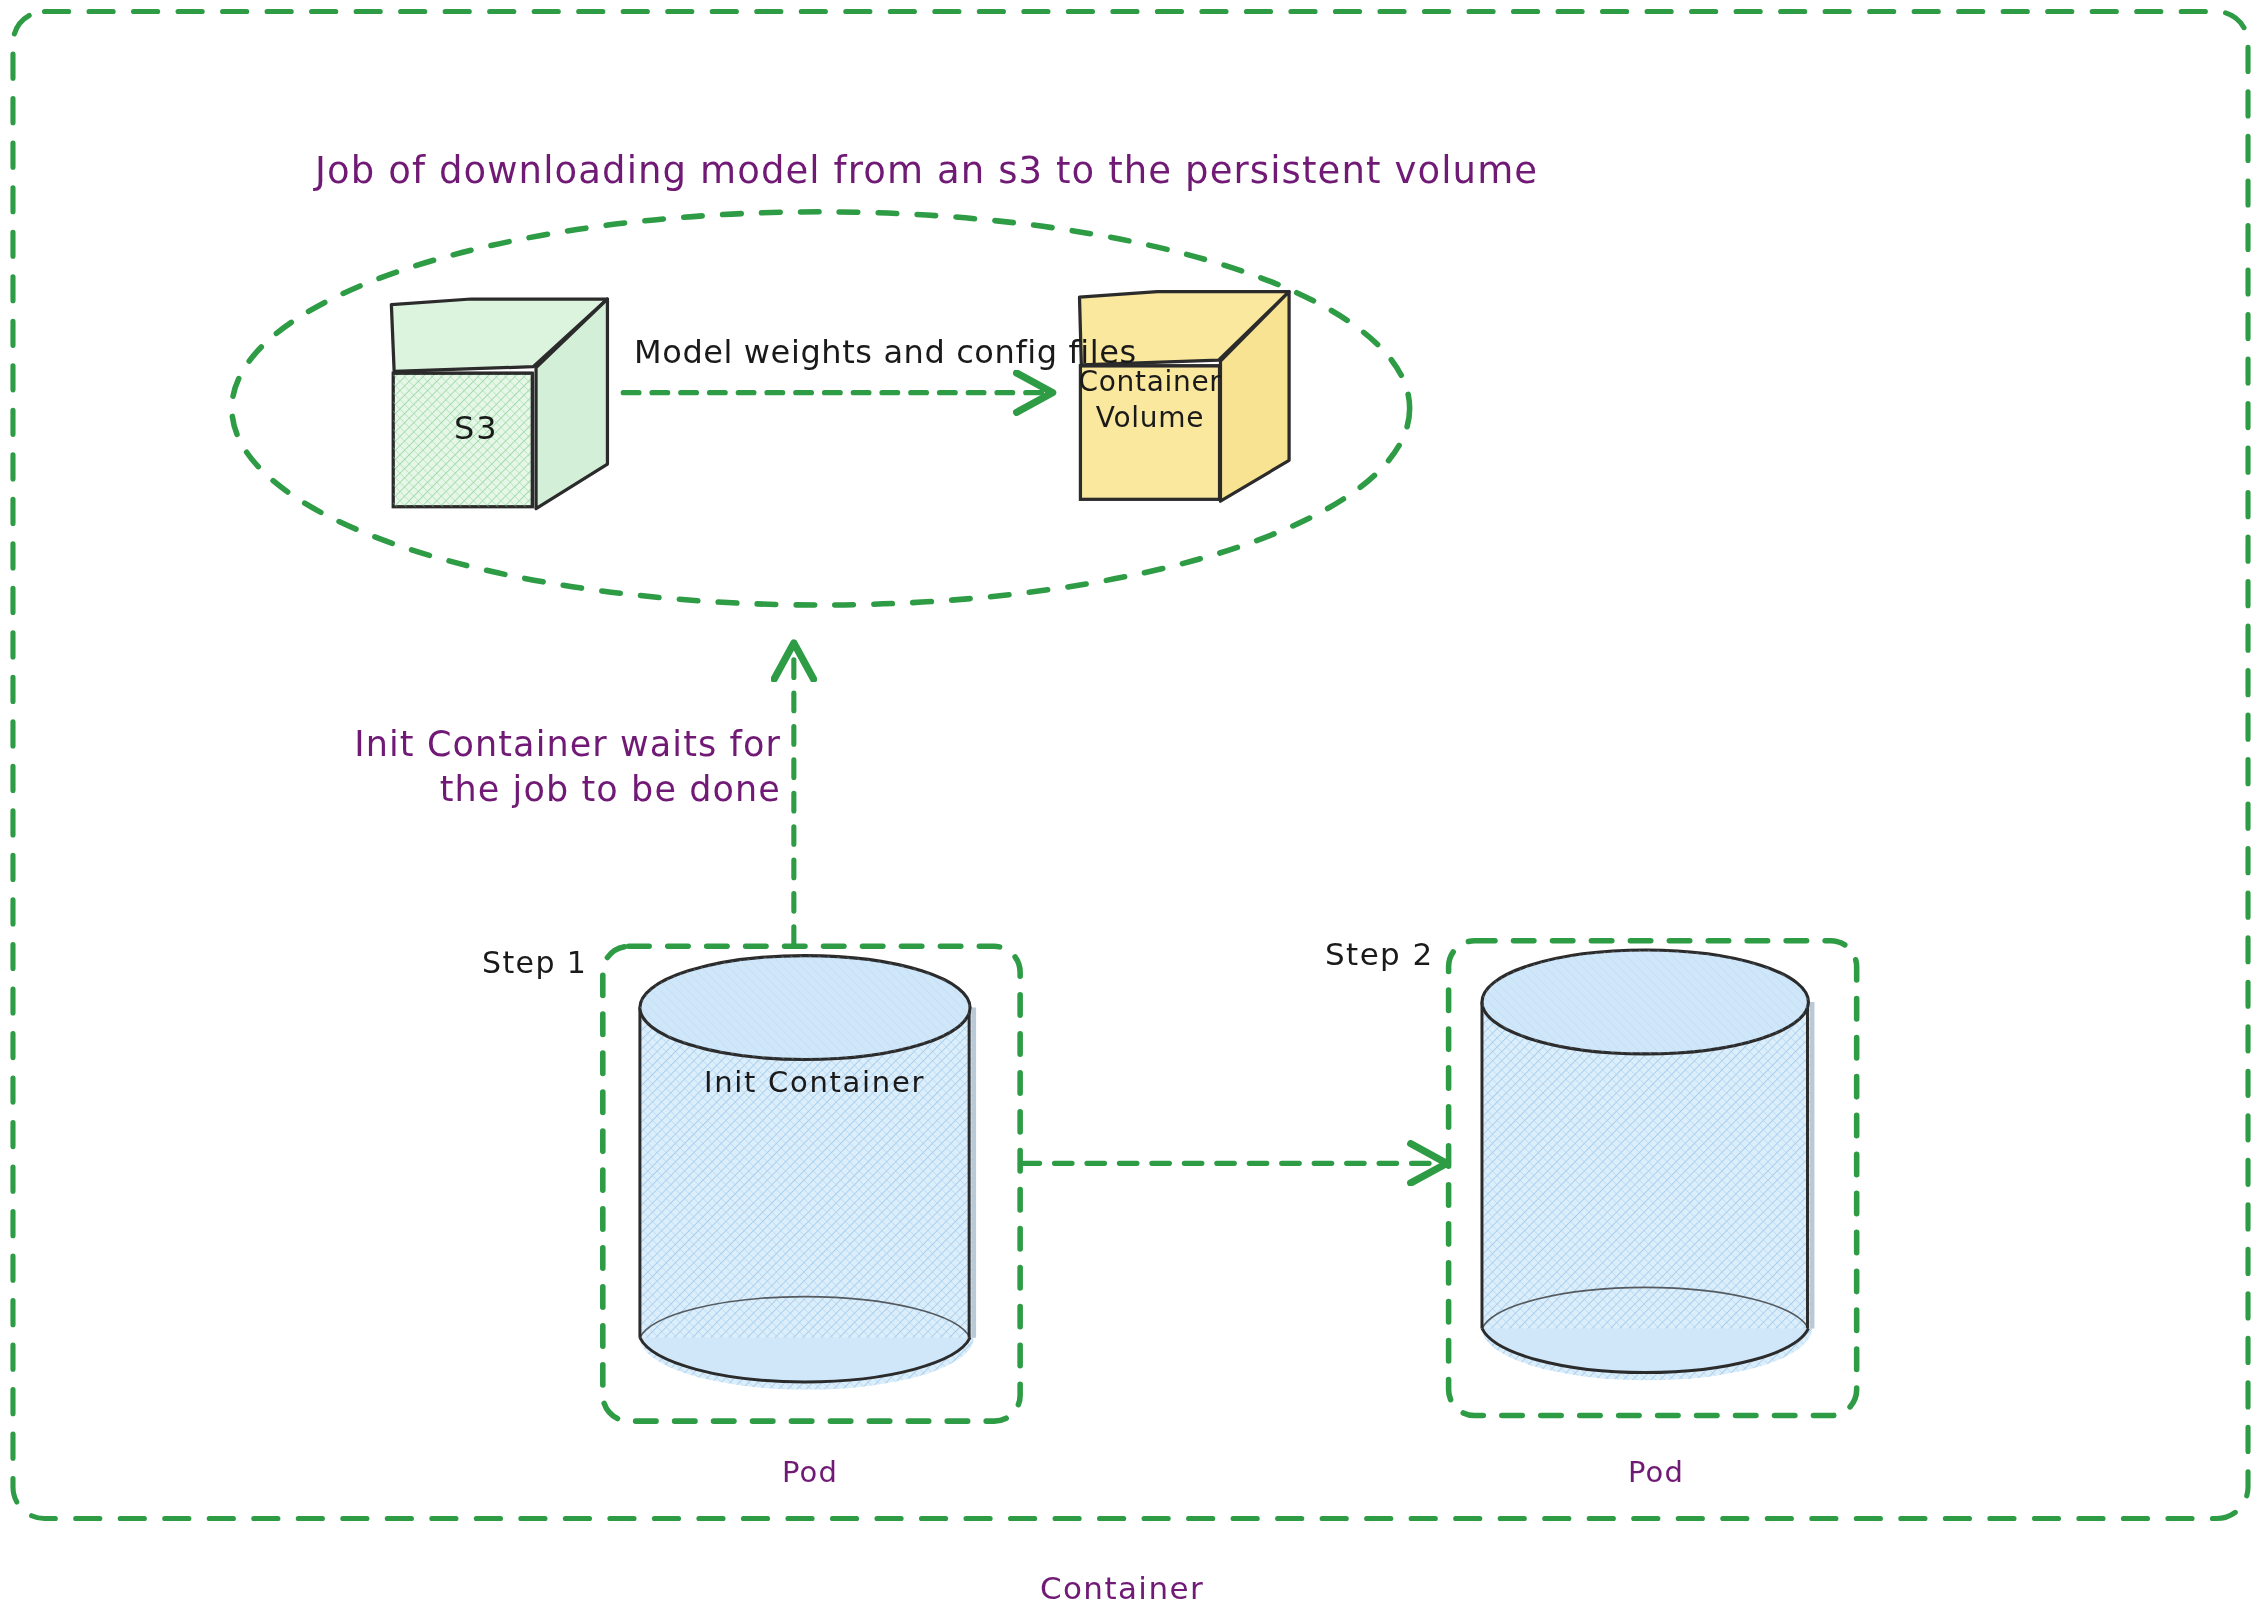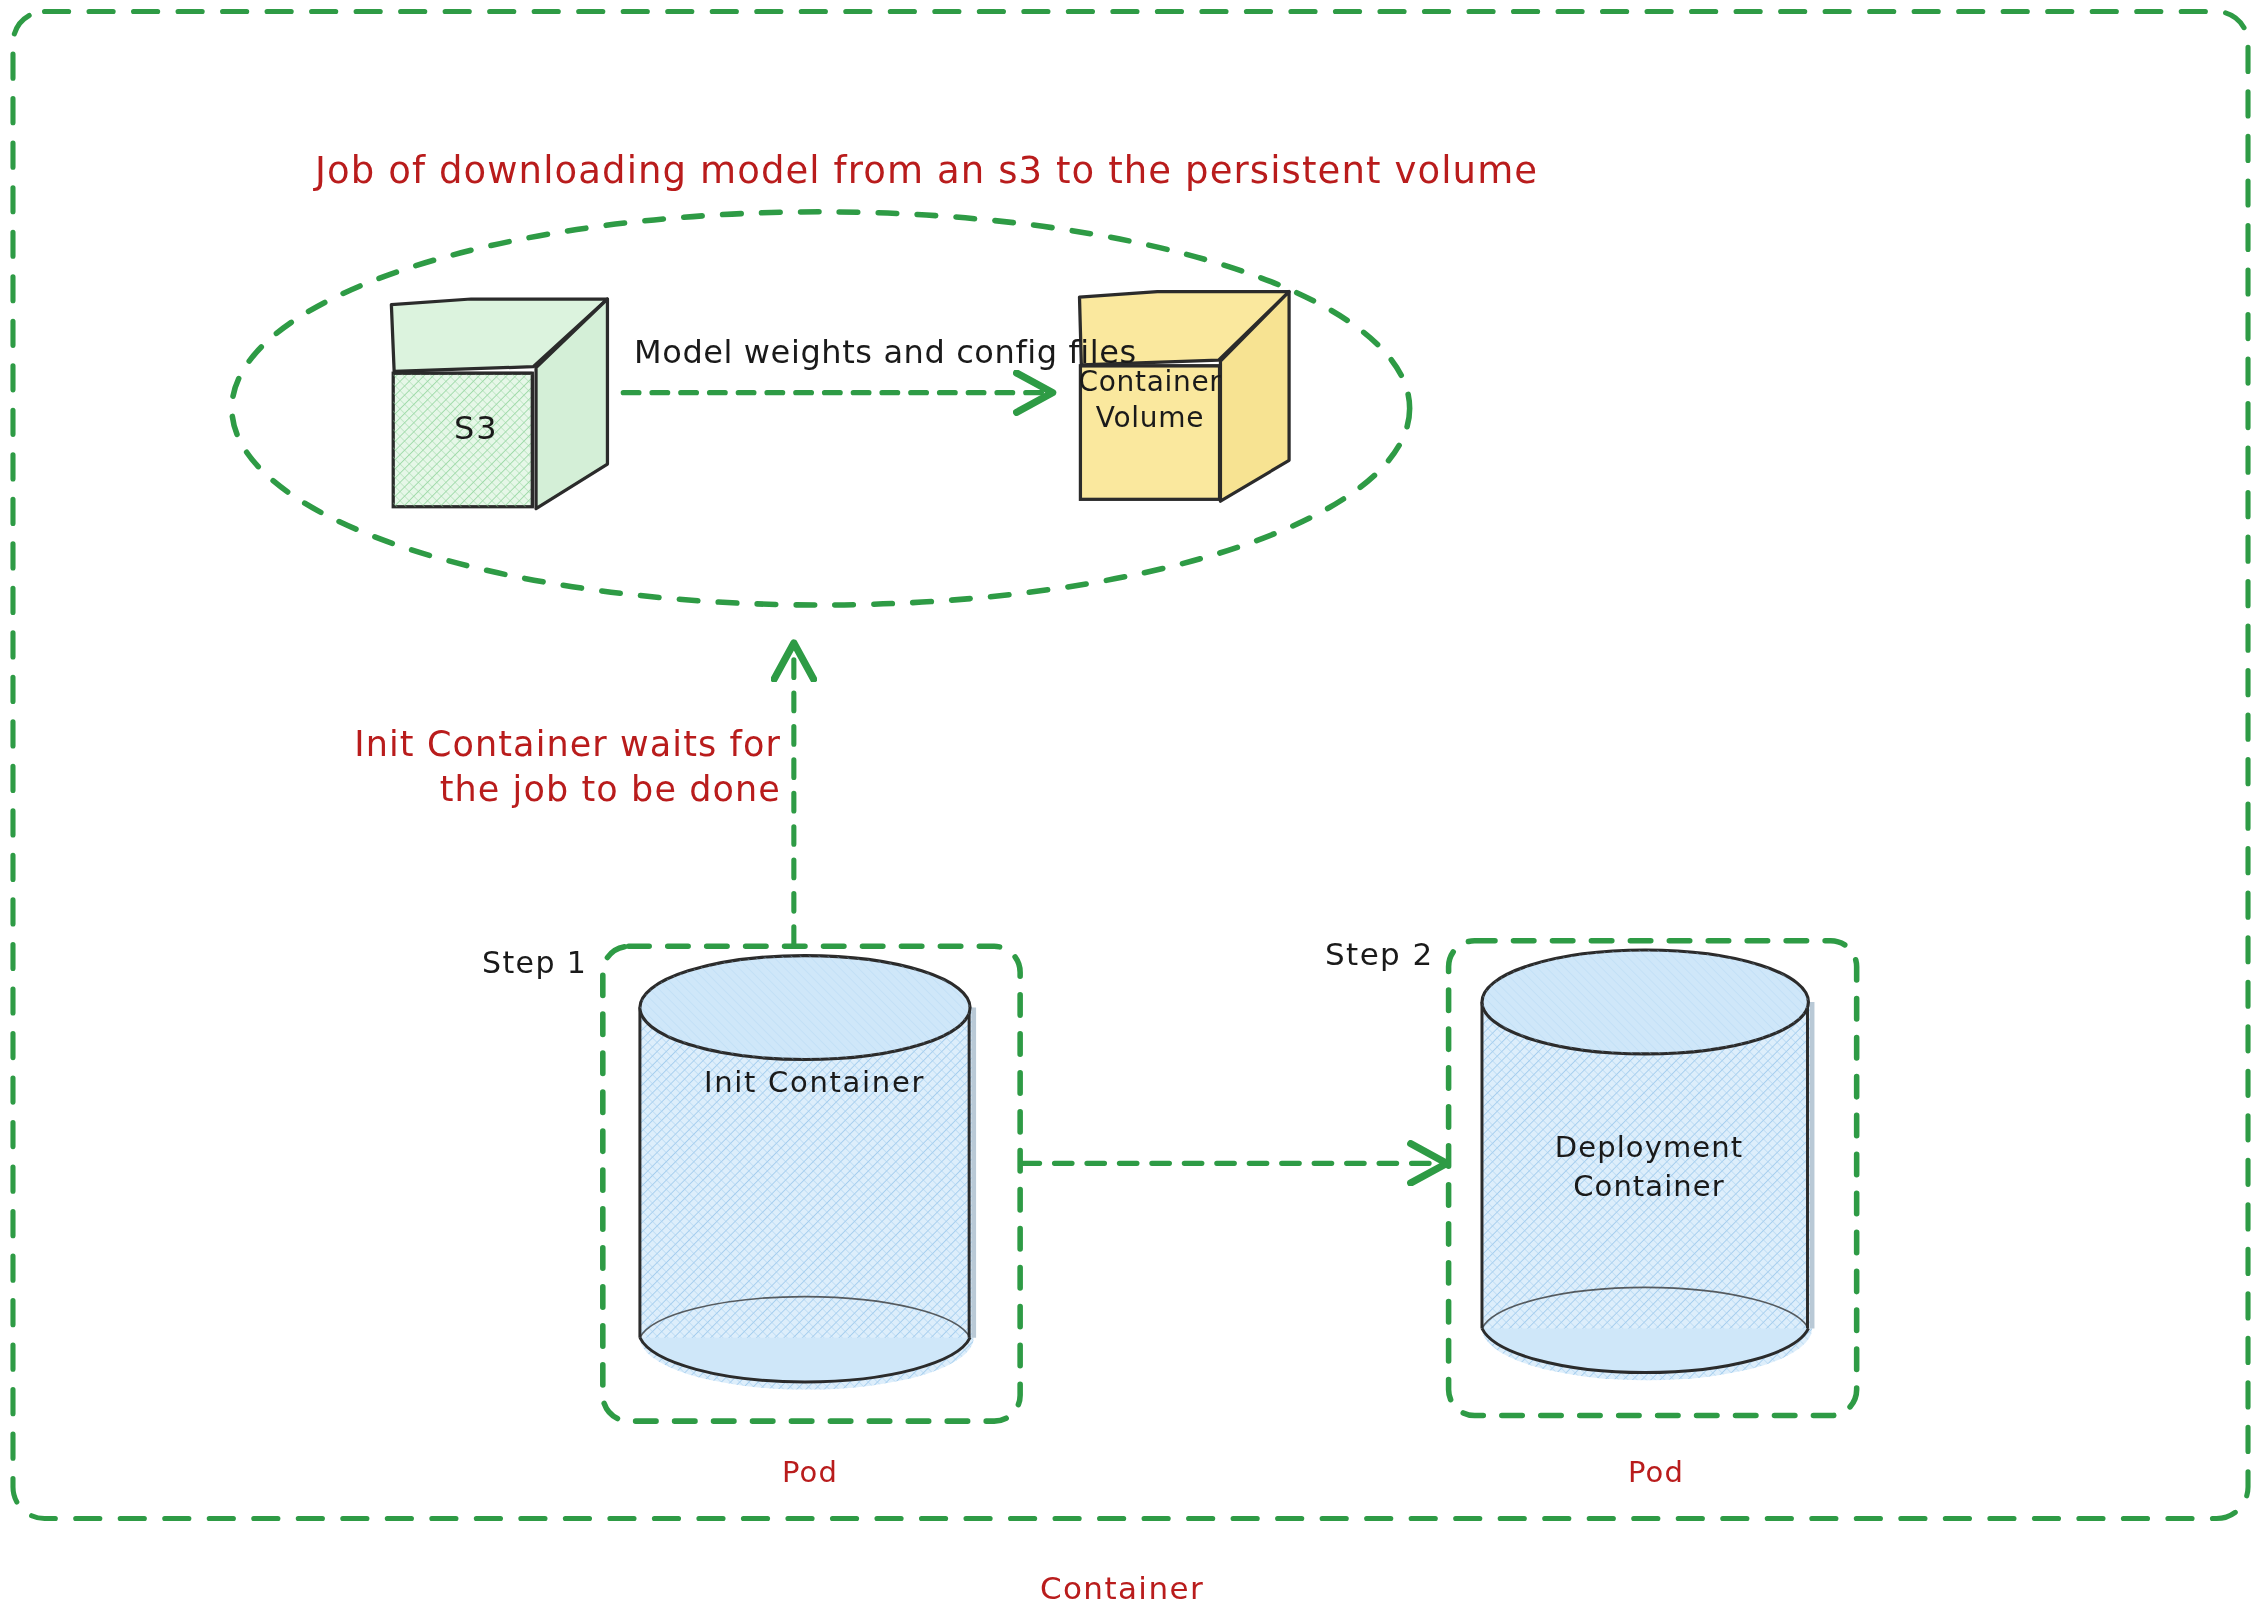--- a/index.html
+++ b/index.html
@@ -29,21 +29,21 @@
     font-family: "DejaVu Sans", sans-serif;
     font-weight: 400;
     letter-spacing: 0.5px;
   }
   .lbl {
     position: absolute;
     white-space: pre;
     line-height: 1.28;
     pointer-events: auto;
   }
-  .green-text { color: #b91c1c; }
+  .green-text { color: #701a75; }
   .dark-text  { color: #1a1a1a; }
 
   #title-text {
     left: 315px;
     top: 147px;
     font-size: 37px;
     letter-spacing: 1.1px;
   }
   #arrow-label {
     left: 634px;
@@ -247,21 +247,20 @@
   <div class="lbl hand dark-text" id="pv-label"><span>Container</span><br><span>Volume</span></div>
 
   <div class="lbl hand green-text" id="wait-label"><span>Init Container waits for</span><br><span>the job to be done</span></div>
 
   <div class="lbl hand dark-text" id="step1-label">Step 1</div>
 
   <div class="lbl hand dark-text" id="step2-label">Step 2</div>
 
   <div class="lbl hand dark-text" id="init-container-label">Init Container</div>
 
-  <div class="lbl hand dark-text" id="deployment-container-label"><span>Deployment</span><br><span>Container</span></div>
 
   <div class="lbl hand green-text" id="pod1-label">Pod</div>
 
   <div class="lbl hand green-text" id="pod2-label">Pod</div>
 
   <div class="lbl hand green-text" id="namespace-label">Container</div>
 
 </div>
 
 

